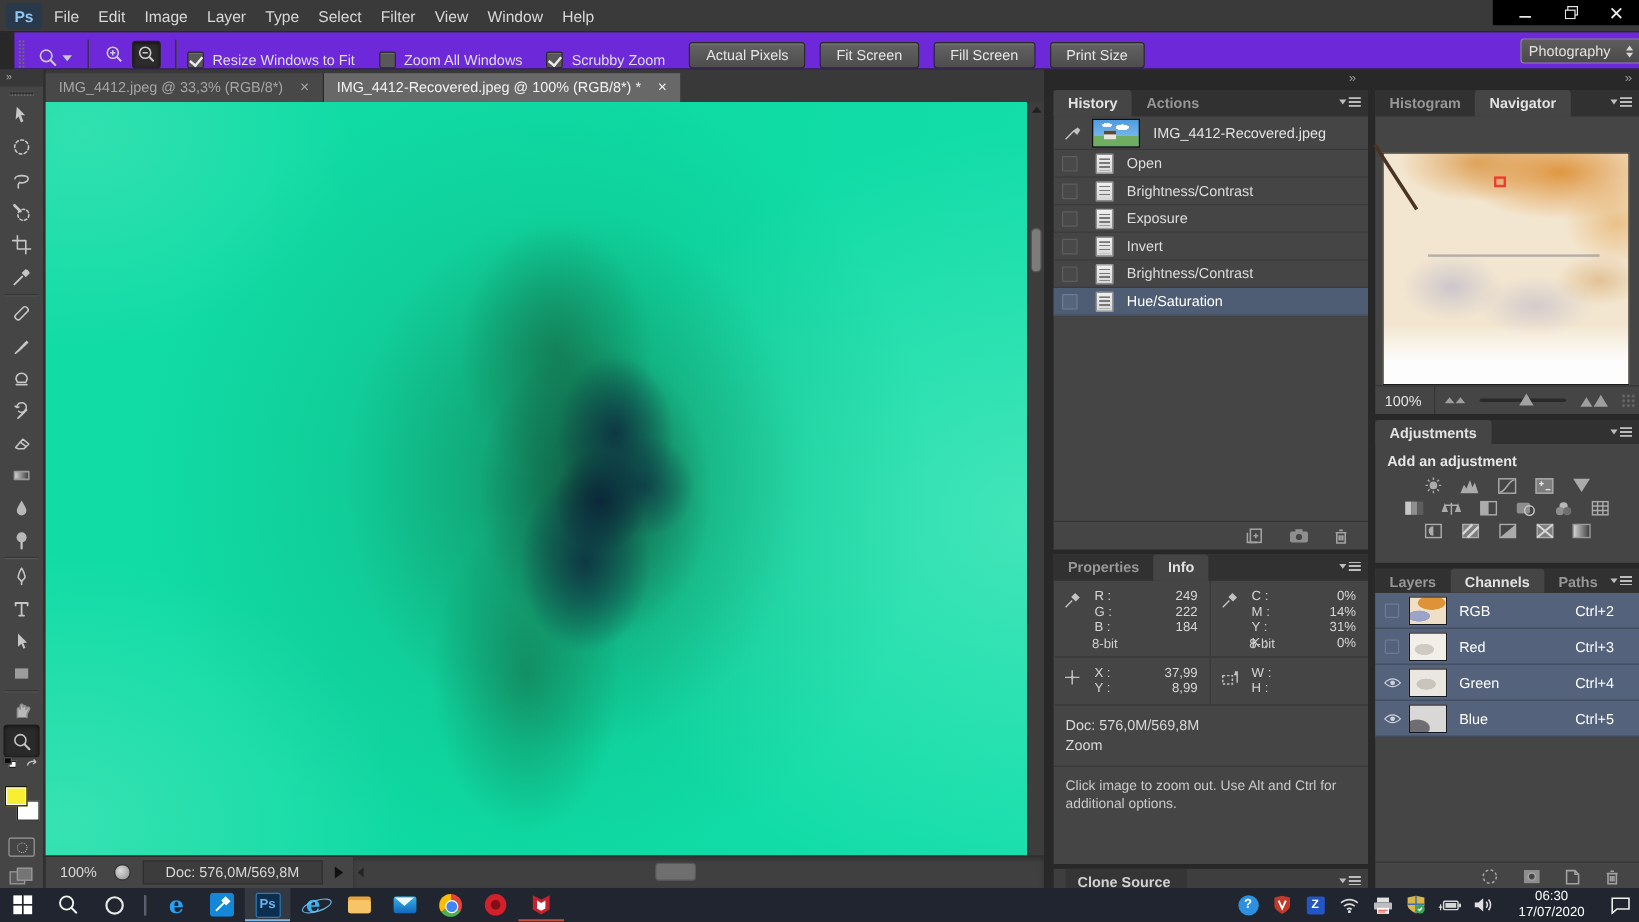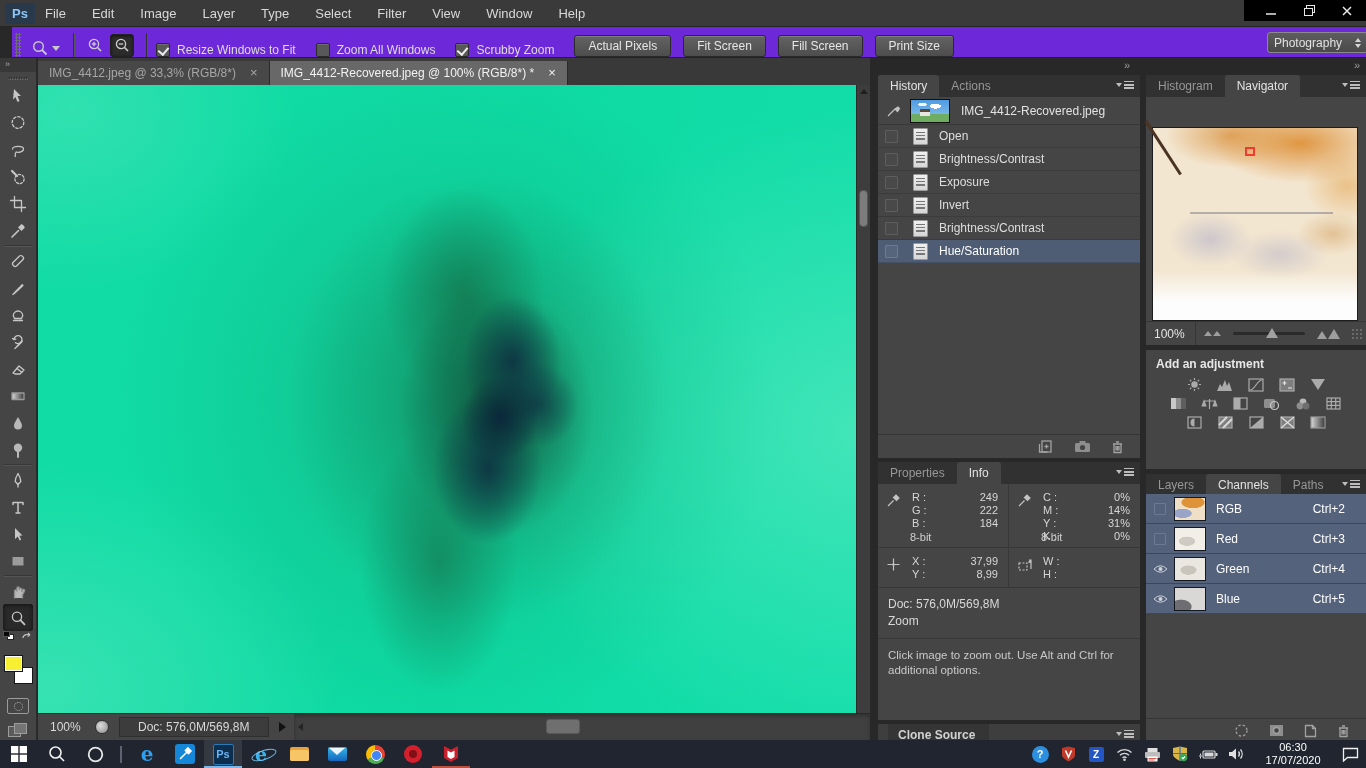--- a/index.html
+++ b/index.html
@@ -4,21 +4,21 @@
 <style>
 *{margin:0;padding:0;box-sizing:border-box}
 html,body{width:1366px;height:768px;overflow:hidden}
 body{font-family:"Liberation Sans",sans-serif;background:#282828;color:#d6d6d6;font-size:12px}
 #root{position:relative;width:1366px;height:768px;background:#282828}
 svg{display:block}
 
 
 #menubar{position:absolute;top:0;left:0;width:1366px;height:27px;background:#3a3a3a;border-bottom:1px solid #252525;display:flex;align-items:center}
 .pslogo{width:30px;height:21px;margin:3px 10px 3px 5px;background:#27394a;color:#8fc6f4;font-weight:bold;font-size:13px;display:flex;align-items:center;justify-content:center;border-radius:2px}
-.menu{display:flex;gap:26px;font-size:13px;color:#d8d8d8}
+.menu{display:flex;gap:16px;font-size:13px;color:#d8d8d8}
 .winbar{position:absolute;right:0;top:0;width:122px;height:21px;background:#000;display:flex;justify-content:flex-end}
 .wbtn{width:38px;height:21px;display:flex;align-items:center;justify-content:center;color:#e8e8e8}
 
 
 #optbar{position:absolute;top:27px;left:12px;width:1366px;height:31px;background:#6d28d9;border-bottom:1px solid #222;display:flex;align-items:flex-end}
 .vgrip{width:6px;height:24px;margin:0 6px 0 3px;background:radial-gradient(circle,#6d6d6d 1px,transparent 1.2px) 0 0/3px 3px}
 .osep{width:1px;height:24px;background:#303030;box-shadow:1px 0 0 #575757;margin:0 9px}
 .toolchip{display:flex;align-items:center;gap:3px;margin:0 4px}
 .caret{width:0;height:0;border-left:4px solid transparent;border-right:4px solid transparent;border-top:5px solid #c9c9c9}
 .obtn{width:24px;height:23px;display:flex;align-items:center;justify-content:center;border-radius:3px;margin-right:3px}
@@ -88,21 +88,21 @@
 .hs-left{position:absolute;left:4px;top:9px;width:0;height:0;border-top:4px solid transparent;border-bottom:4px solid transparent;border-right:5px solid #242424}
 .hthumb{position:absolute;left:252px;top:5px;width:34px;height:15px;background:#6f6f6f;border-radius:3px;border:1px solid #595959}
 
 
 #dock{position:absolute;left:870px;top:58px;width:496px;height:682px;background:#282828}
 .dockchev{position:absolute;color:#9c9c9c;font-size:11px;top:1px}
 .colA{position:absolute;left:8px;top:17px;width:262px}
 .colB{position:absolute;left:276px;top:17px;width:220px}
 .panel{background:#454545;position:relative}
 .ptabs{height:22px;background:#313131;display:flex;position:relative}
-.ptab{padding:4px 12px 0;font-size:12px;font-weight:normal;color:#979797;white-space:nowrap}
+.ptab{padding:4px 12px 0;font-size:12px;font-weight:bold;color:#979797;white-space:nowrap}
 .ptab.active{background:#454545;color:#e2e2e2;border-radius:3px 3px 0 0}
 .pmenu{position:absolute;right:6px;top:6px;display:flex;align-items:center;gap:2px}
 .pmenu .tri{width:0;height:0;border-left:3.5px solid transparent;border-right:3.5px solid transparent;border-top:4px solid #bdbdbd}
 .pmenu .bars{width:10px;height:8px;background:repeating-linear-gradient(#bdbdbd 0 1.4px,transparent 1.4px 3.2px)}
 
 
 #historyPanel{height:383px;margin-bottom:4px}
 .snaprow{height:28px;display:flex;align-items:center;border-bottom:1px solid #383838}
 .hbrushcol{width:32px;display:flex;justify-content:center}
 .snapthumb{width:40px;height:24px;border:1px solid #101010;position:relative;background:
@@ -684,20 +684,27 @@
             </div>
           <span class="mtn big">
               <i class="a"></i>
               <i class="b"></i>
             </span>
           <span class="gripdots"></span>
         </div>
       </div>
 
       <div class="panel" id="adjPanel">
+        <div class="ptabs" style="height:20px">
+          <div class="ptab active">Adjustments</div>
+          <div class="pmenu">
+              <span class="tri"></span>
+              <span class="bars"></span>
+            </div>
+        </div>
         <div class="adjtitle">Add an adjustment</div>
         <div class="adjrow">
           <span class="adjico">
               <svg width="17" height="15">
                 <circle cx="8.5" cy="7.5" r="2.6" fill="#ababab"></circle>
                 <path d="M8.5 1 v2 M8.5 12 v2 M2 7.5 h2 M13 7.5 h2 M3.9 2.9 l1.4 1.4 M11.7 10.7 l1.4 1.4 M13.1 2.9 l-1.4 1.4 M5.3 10.7 l-1.4 1.4"></path>
               </svg>
             </span>
           <span class="adjico">
               <svg width="18" height="14">

